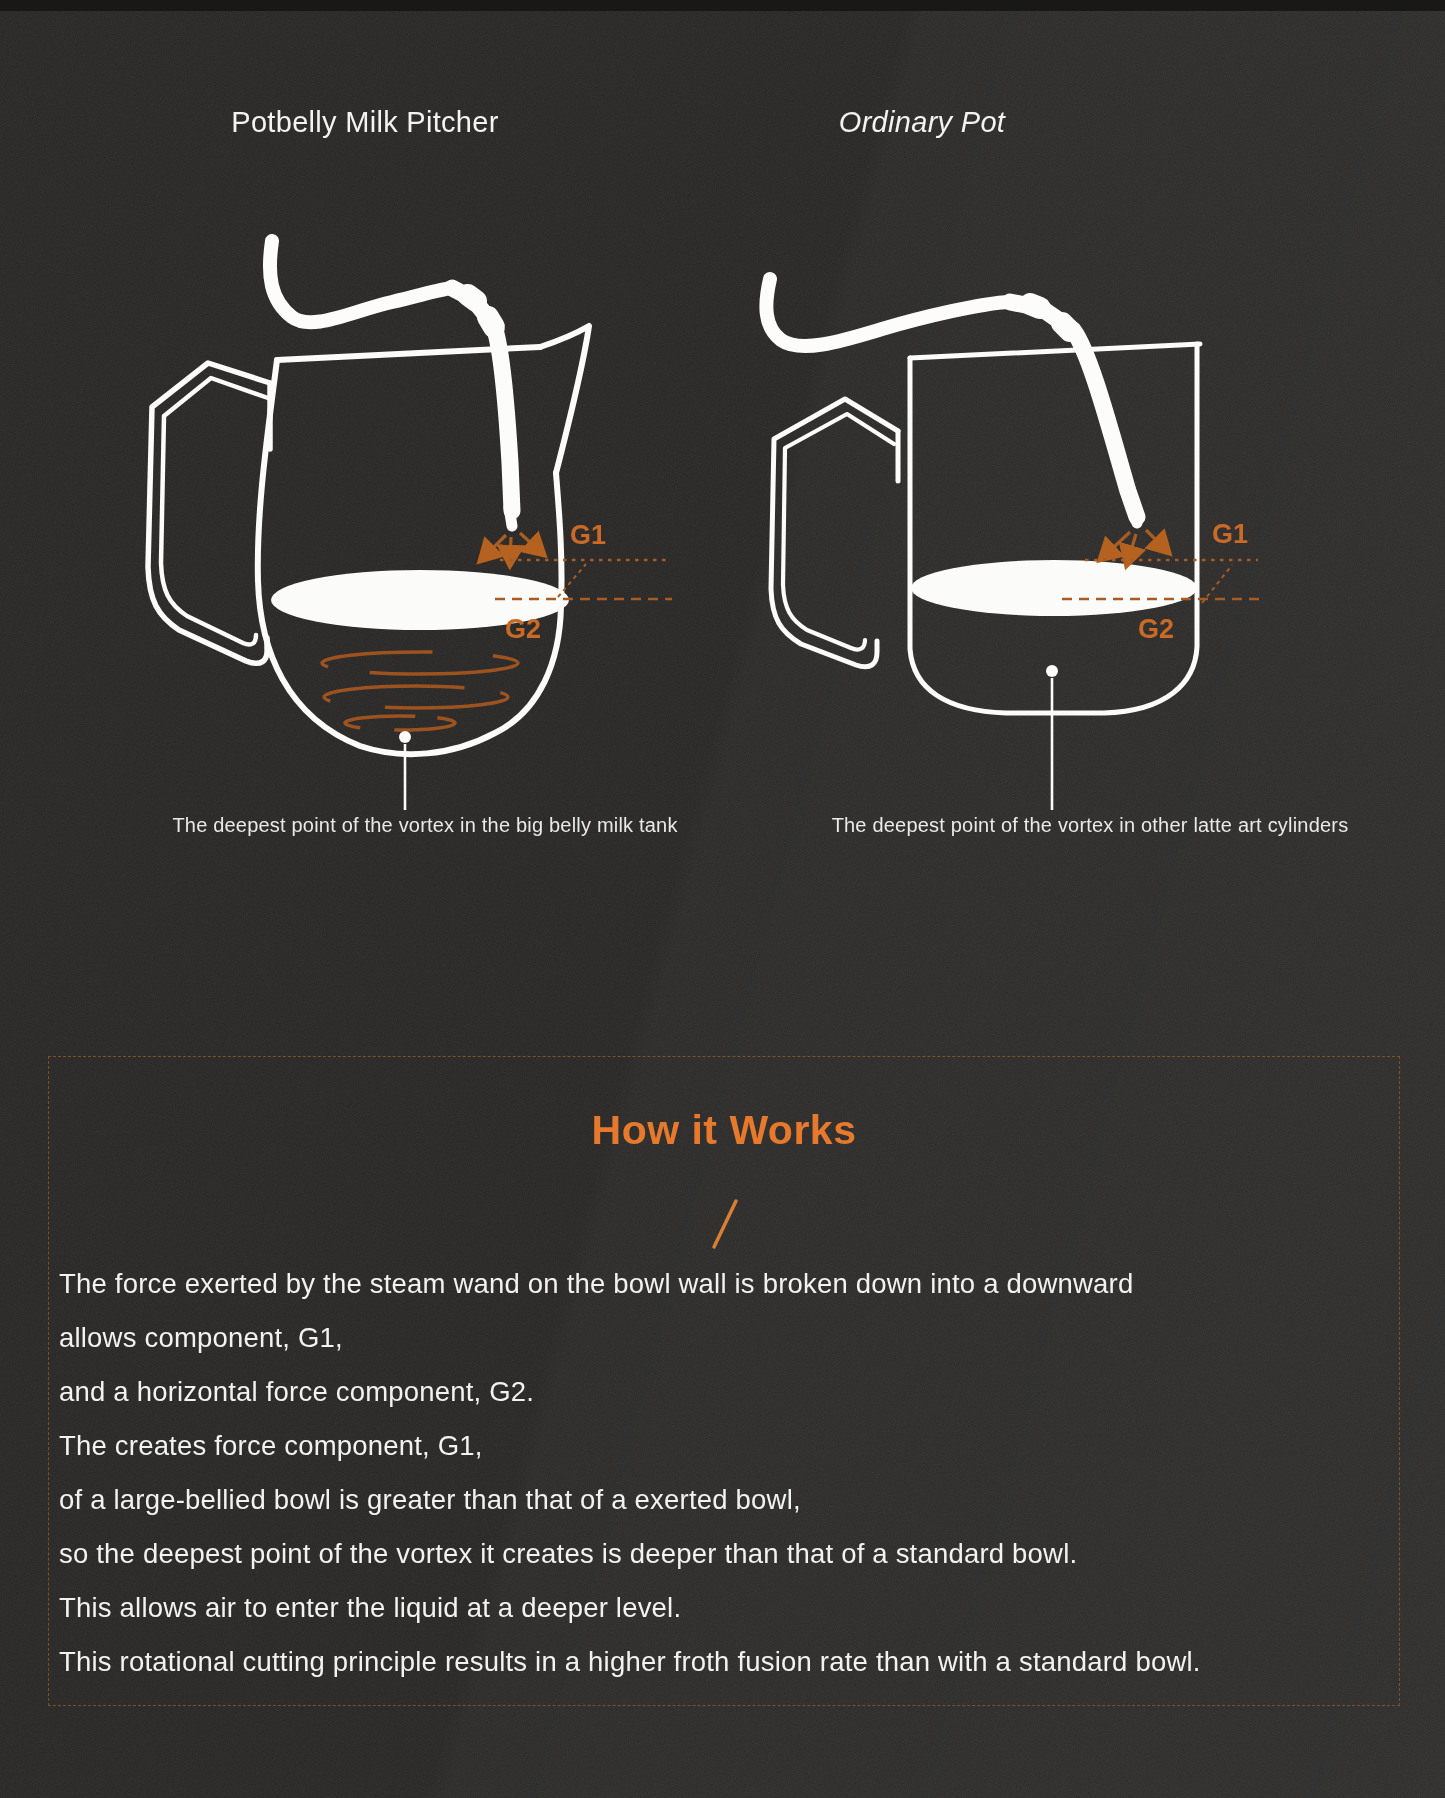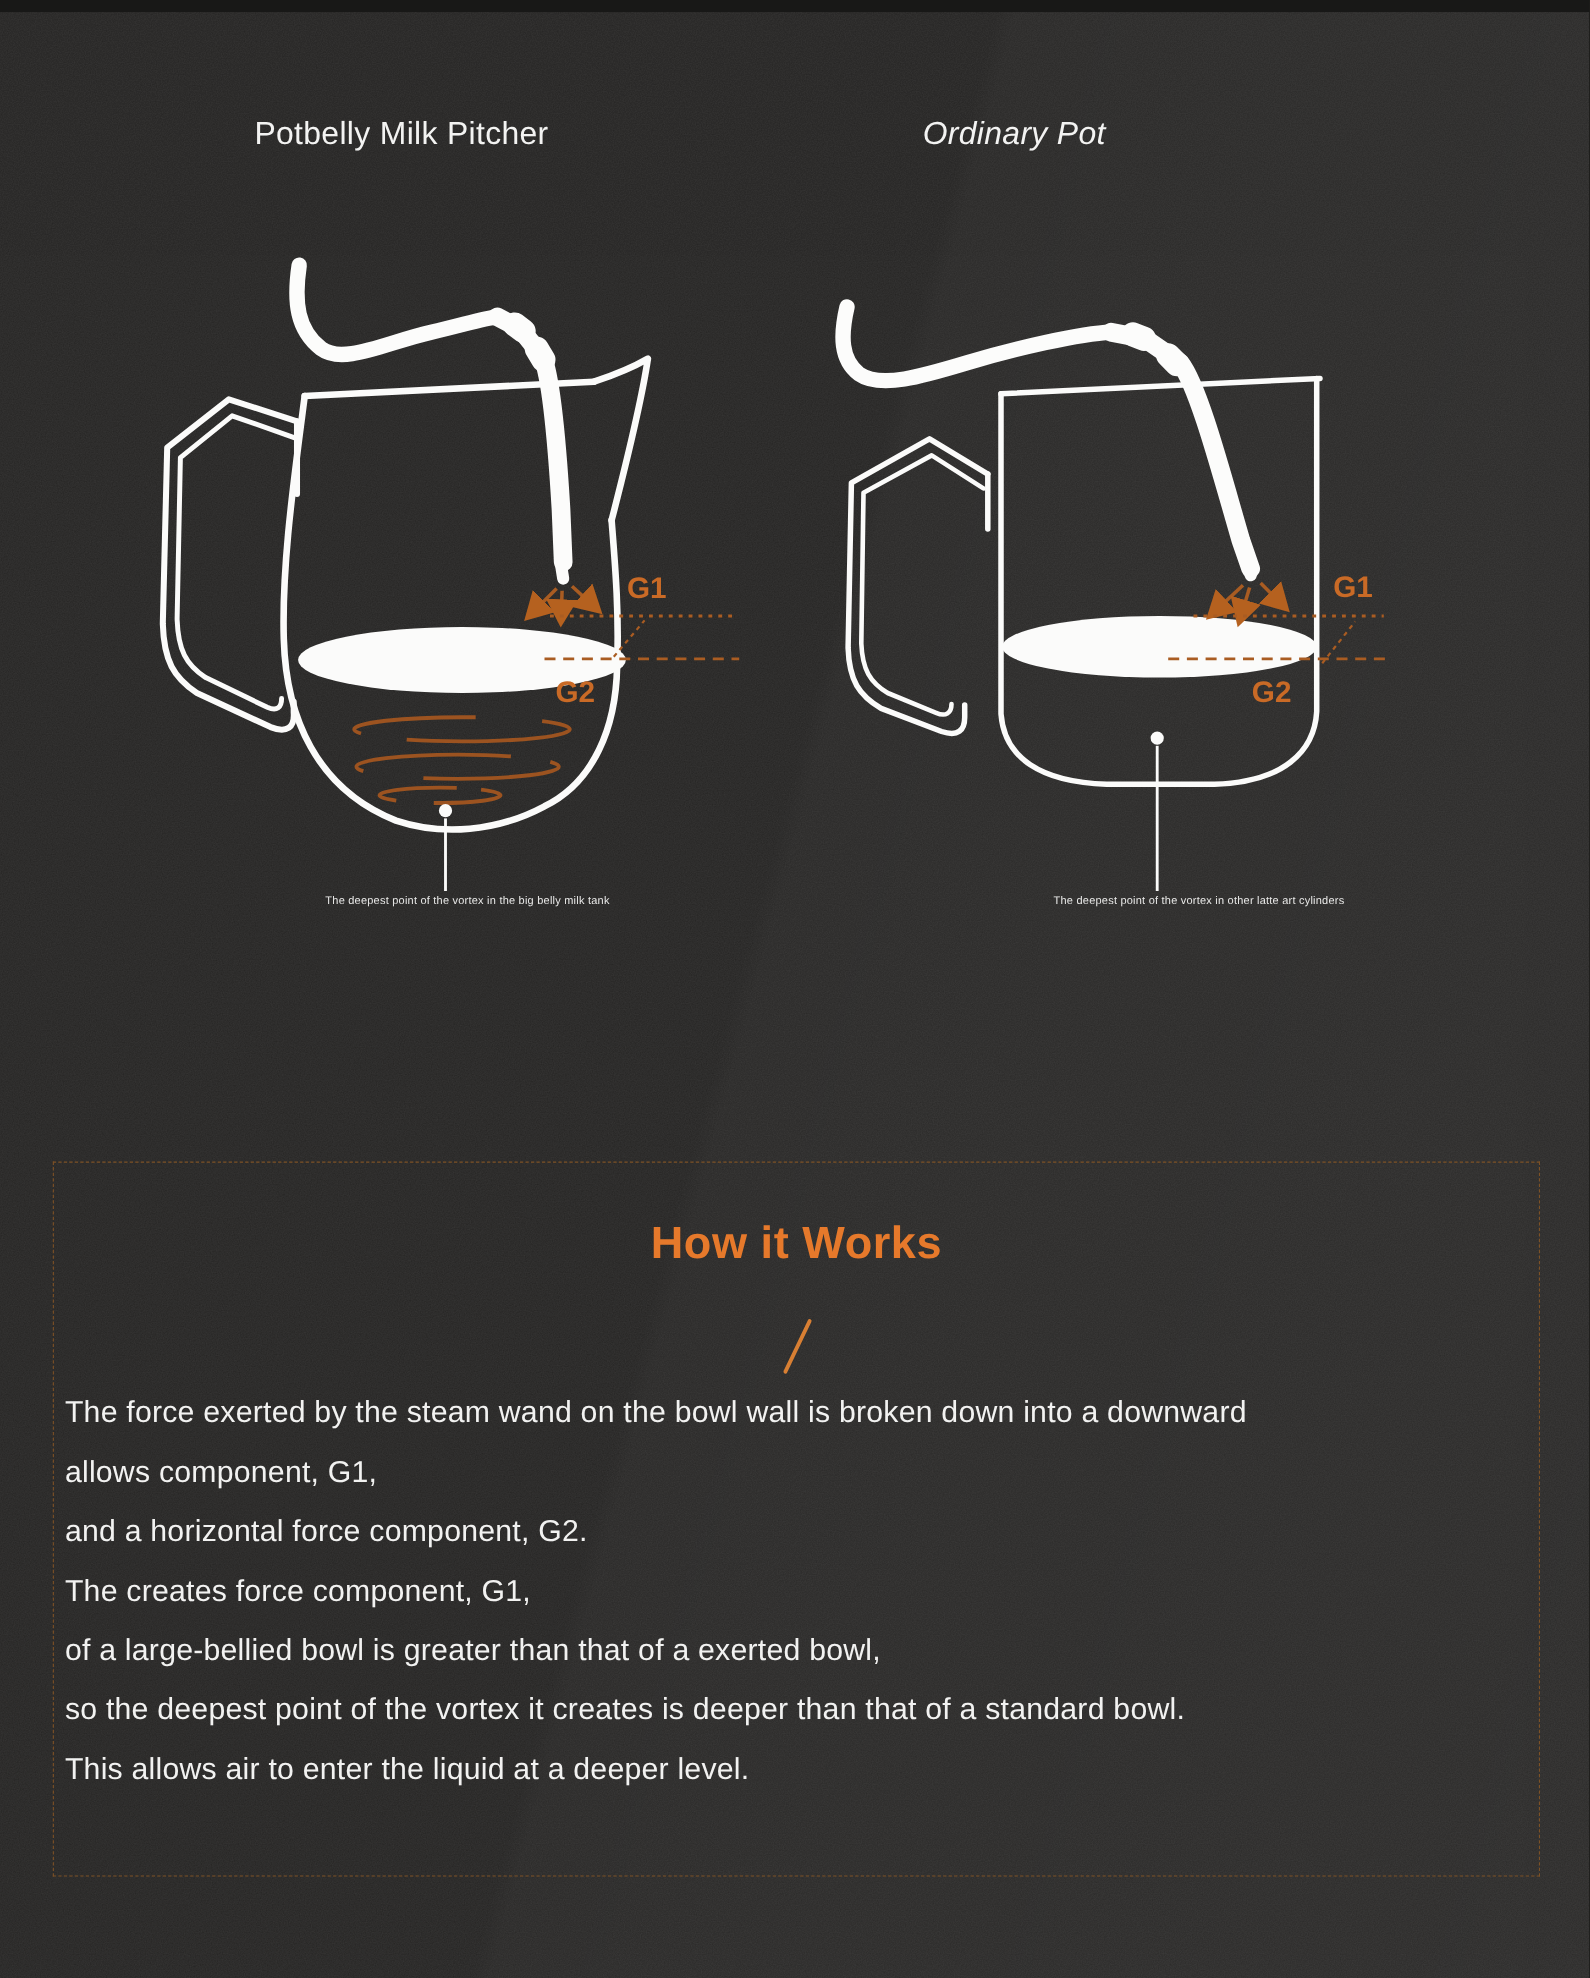--- a/index.html
+++ b/index.html
@@ -13,21 +13,21 @@
   .noise{position:absolute;inset:0;width:100%;height:100%;pointer-events:none;opacity:.55;}
   .diagram-title{
     position:absolute;top:95px;width:600px;text-align:center;
     color:#f3f3f2;font-size:29px;letter-spacing:.3px;
   }
   .title-left{left:65px;}
   .title-right{left:622px;font-style:italic;}
   .diagram-svg{position:absolute;left:0;top:0;width:1445px;height:1020px;}
   .caption{
     position:absolute;top:803px;width:640px;text-align:center;
-    color:#e9e9e8;font-size:10px;letter-spacing:.2px;
+    color:#e9e9e8;font-size:20px;letter-spacing:.2px;
   }
   .caption-left{left:105px;}
   .caption-right{left:770px;}
   .hiw-box{
     position:absolute;left:48px;top:1045px;width:1352px;height:650px;
     border:1px dashed #7e5226;box-sizing:border-box;
   }
   .hiw-heading{
     position:absolute;left:0;top:50px;width:100%;text-align:center;
     color:#e6792b;font-size:41px;font-weight:600;letter-spacing:.5px;
@@ -164,16 +164,17 @@
       <line x1="19" y1="52" x2="41" y2="6" stroke="#d87f33" stroke-width="3.5" stroke-linecap="round"></line>
     </svg>
     <div class="hiw-paragraph">
       <div>The force exerted by the steam wand on the bowl wall is broken down into a downward</div>
       <div>allows component, G1,</div>
       <div>and a horizontal force component, G2.</div>
       <div>The creates force component, G1,</div>
       <div>of a large-bellied bowl is greater than that of a exerted bowl,</div>
       <div>so the deepest point of the vortex it creates is deeper than that of a standard bowl.</div>
       <div>This allows air to enter the liquid at a deeper level.</div>
+      <div>This rotational cutting principle results in a higher froth fusion rate than with a standard bowl.</div>
     </div>
   </div>
 
 </div>
 
 </body></html>

